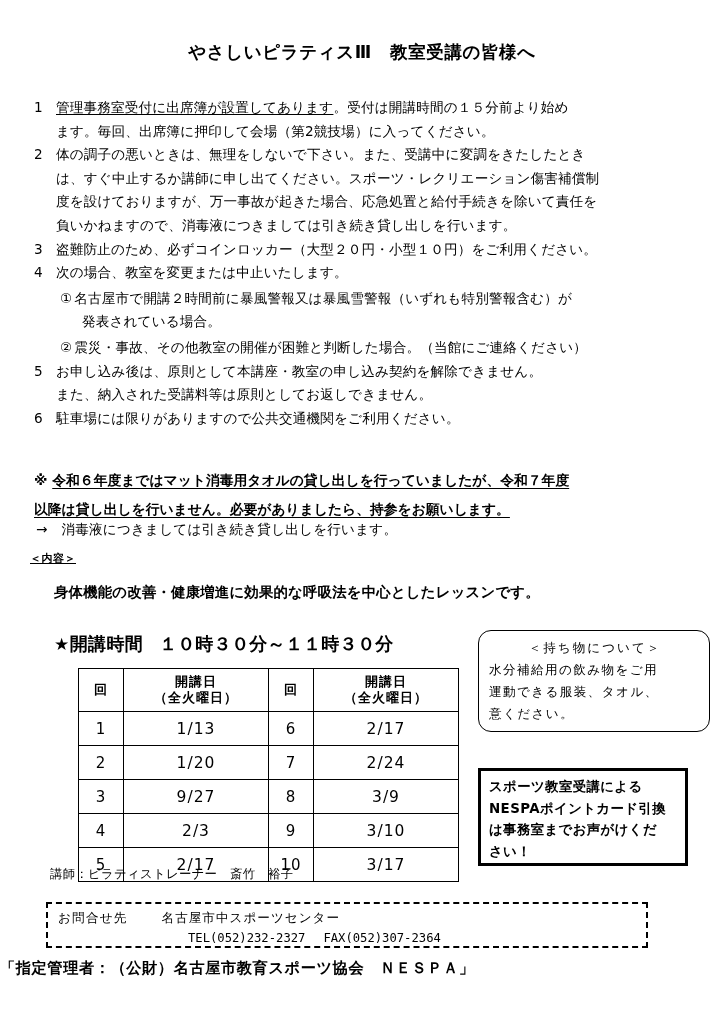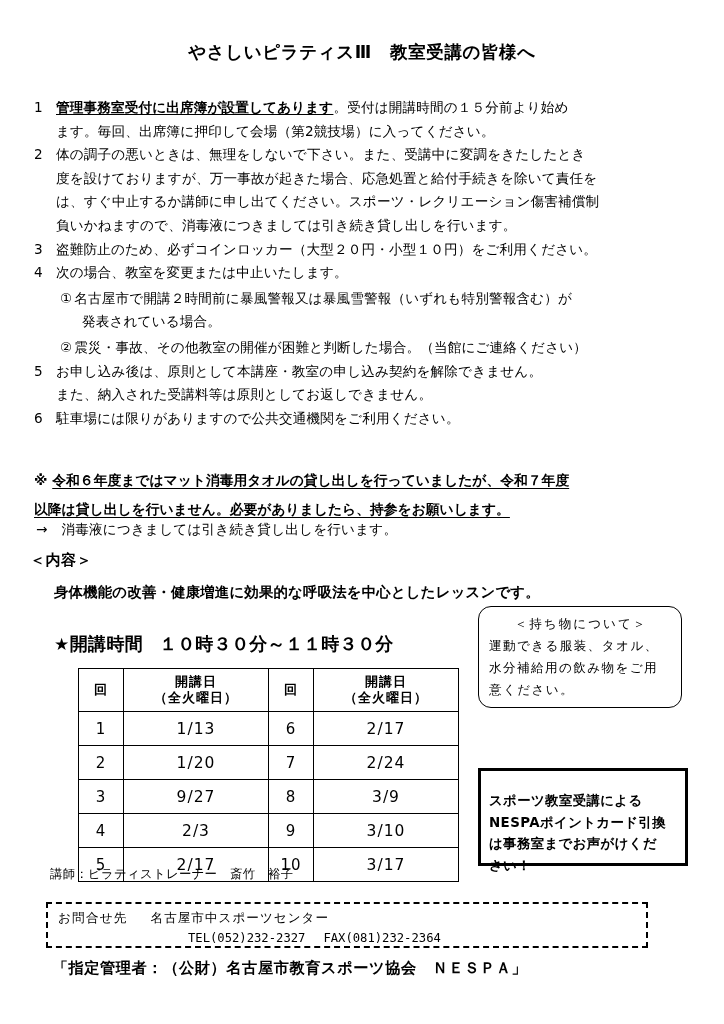--- a/index.html
+++ b/index.html
@@ -54,21 +54,21 @@
     width: 22px;
     flex: 0 0 22px;
     text-align: left;
   }
   .n-body {
     flex: 1 1 auto;
   }
   .u-line {
     text-decoration: underline;
     text-underline-offset: 2px;
-    font-weight: bold;
+    font-weight: normal;
   }
   .sub-item {
     padding-left: 26px;
     margin-top: 2px;
   }
   .sub-item .s-mark {
     margin-right: 2px;
   }
   .sub-cont {
     padding-left: 48px;
@@ -102,23 +102,24 @@
     top: 521px;
     font-size: 13.6px;
     letter-spacing: 0.2px;
   }
 
   
   .contents-head {
     position: absolute;
     left: 30px;
     top: 551px;
-    font-size: 15px;
+    font-size: 11px;
     font-weight: bold;
     letter-spacing: 0.5px;
+    text-decoration: underline;
   }
   .contents-body {
     position: absolute;
     left: 54px;
     top: 583px;
     font-size: 14.4px;
     font-weight: bold;
     letter-spacing: 0.2px;
   }
 
@@ -176,22 +177,22 @@
     left: 50px;
     top: 866px;
     font-size: 12.4px;
     letter-spacing: 0.3px;
   }
 
   
   .bring-box {
     position: absolute;
     left: 478px;
-    top: 606px;
-    width: 204px;
+    top: 630px;
+    width: 232px;
     height: 102px;
     box-sizing: border-box;
     border: 1.6px solid #000000;
     border-radius: 13px;
     padding: 6px 8px 4px 10px;
     font-size: 12.6px;
     line-height: 22px;
     letter-spacing: 1.4px;
   }
   .bring-box .bb-title {
@@ -200,21 +201,21 @@
     display: block;
   }
   .nespa-box {
     position: absolute;
     left: 478px;
     top: 768px;
     width: 210px;
     height: 98px;
     box-sizing: border-box;
     border: 3px solid #000000;
-    padding: 19px 4px 4px 8px;
+    padding: 5px 4px 4px 8px;
     font-size: 13.4px;
     line-height: 21.6px;
     font-weight: bold;
     letter-spacing: 0.4px;
   }
 
   
   .contact-box {
     position: absolute;
     left: 46px;
@@ -222,36 +223,36 @@
     width: 602px;
     height: 46px;
     box-sizing: border-box;
     border: 2px dashed #000000;
     padding: 4px 0 0 10px;
     font-size: 12.6px;
     line-height: 20px;
     letter-spacing: 0.8px;
   }
   .contact-box .cb-line1 .cb-label { letter-spacing: 1.2px; }
-  .contact-box .cb-line1 .cb-place { margin-left: 23px; letter-spacing: 1px; font-family: Liberation Serif, serif; }
+  .contact-box .cb-line1 .cb-place { margin-left: 34px; letter-spacing: 1px; font-family: Liberation Serif, serif; }
   .contact-box .cb-line2 {
     padding-left: 130px;
     font-family: "DejaVu Sans Mono", "Liberation Mono", monospace;
     font-size: 12.2px;
     letter-spacing: 0px;
   }
   .contact-box .cb-fax { margin-left: 18px; }
 
   
   .footer {
     position: absolute;
     left: 0;
     top: 958px;
     width: 580px;
-    text-align: center;
+    text-align: left;
     font-size: 15.2px;
     font-weight: bold;
     letter-spacing: 0.6px;
   }
 </style>
 </head>
 <body>
 
 <div class="page">
 
@@ -262,22 +263,22 @@
     <div class="n-item">
       <span class="n-num">1</span>
       <span class="n-body"><span class="u-line">管理事務室受付に出席簿が設置してあります</span><span>。受付は開講時間の１５分前より始め</span></span>
     </div>
     <div class="cont-line">ます。毎回、出席簿に押印して会場（第2競技場）に入ってください。</div>
 
     <div class="n-item">
       <span class="n-num">2</span>
       <span class="n-body">体の調子の悪いときは、無理をしないで下さい。また、受講中に変調をきたしたとき</span>
     </div>
+    <div class="cont-line">は、すぐ中止するか講師に申し出てください。スポーツ・レクリエーション傷害補償制</div>
     <div class="cont-line">度を設けておりますが、万一事故が起きた場合、応急処置と給付手続きを除いて責任を</div>
-    <div class="cont-line">は、すぐ中止するか講師に申し出てください。スポーツ・レクリエーション傷害補償制</div>
     <div class="cont-line">負いかねますので、消毒液につきましては引き続き貸し出しを行います。</div>
 
     <div class="n-item">
       <span class="n-num">3</span>
       <span class="n-body">盗難防止のため、必ずコインロッカー（大型２０円・小型１０円）をご利用ください。</span>
     </div>
 
     <div class="n-item">
       <span class="n-num">4</span>
       <span class="n-body">次の場合、教室を変更または中止いたします。</span>
@@ -356,32 +357,32 @@
         <td class="c-num">10</td>
         <td>3/17</td>
       </tr>
     </tbody>
   </table>
 
   <div class="instructor">講師：ピラティストレーナー　斎竹　裕子</div>
 
   <div class="bring-box">
     <span class="bb-title">＜持ち物について＞</span>
+    <div>水分補給用の飲み物をご用</div>
     <div>運動できる服装、タオル、</div>
-    <div>水分補給用の飲み物をご用</div>
     <div>意ください。</div>
   </div>
 
   <div class="nespa-box">
     <div>スポーツ教室受講による</div>
     <div>NESPAポイントカード引換</div>
     <div>は事務室までお声がけくだ</div>
     <div>さい！</div>
   </div>
 
   <div class="contact-box">
     <div class="cb-line1"><span class="cb-label">お問合せ先</span><span class="cb-place">名古屋市中スポーツセンター</span></div>
-    <div class="cb-line2"><span>TEL(052)232-2327</span><span class="cb-fax">FAX(081)232-2364</span></div>
+    <div class="cb-line2"><span>TEL(052)232-2327</span><span class="cb-fax">FAX(052)307-2364</span></div>
   </div>
 
   <div class="footer">「指定管理者：（公財）名古屋市教育スポーツ協会　ＮＥＳＰＡ」</div>
 
 </div>
 
 </body></html>

